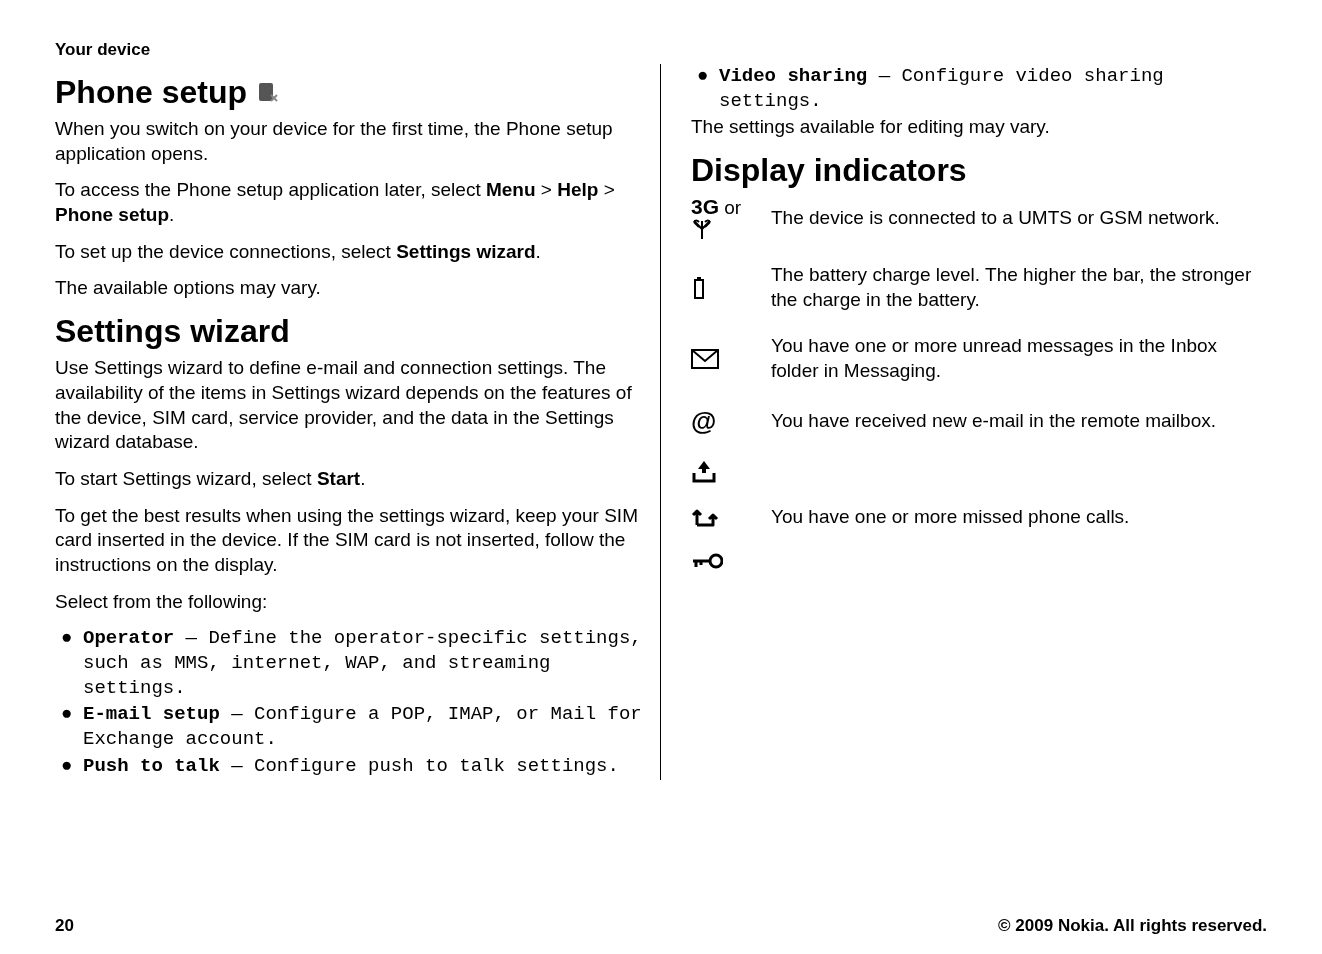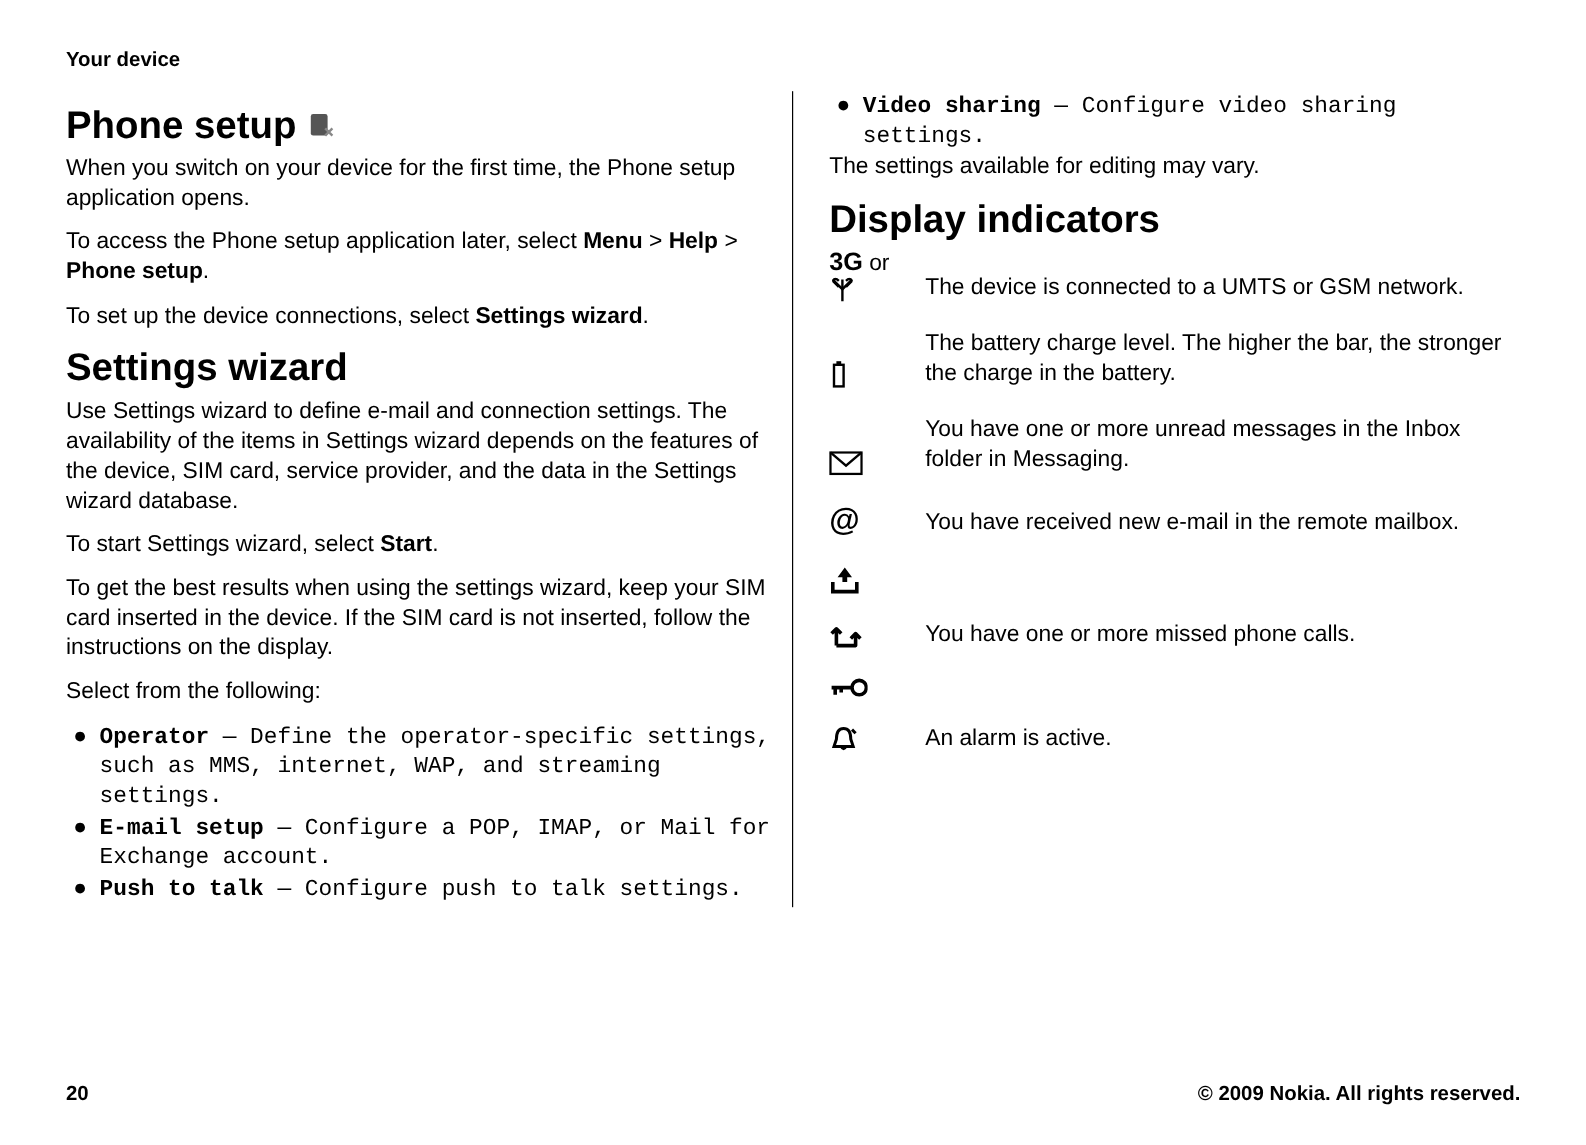--- a/index.html
+++ b/index.html
@@ -7,21 +7,21 @@
   font-family: Arial, Helvetica, sans-serif;
   width: 1322px;
   height: 954px;
   padding: 40px 55px 30px 55px;
   color: #000;
   position: relative;
 }
 .page-header {
   font-size: 17px;
   font-weight: bold;
-  margin-bottom: 16px;
+  margin-bottom: 4px;
 }
 .columns {
   display: flex;
   gap: 0;
 }
 .col {
   width: 50%;
 }
 .col-left {
   border-right: 1px solid #000;
@@ -57,42 +57,42 @@
   position: relative;
 }
 ul li::before {
   content: "●";
   position: absolute;
   left: 6px;
   top: 0;
 }
 .indicator-row {
   display: flex;
-  align-items: flex-end;
+  align-items: center;
   margin-bottom: 22px;
 }
 .indicator-icon {
   width: 80px;
   flex-shrink: 0;
   font-size: 19px;
   display: flex;
   align-items: center;
   gap: 4px;
 }
 .indicator-icon svg {
   display: block;
 }
 .indicator-text {
   font-size: 19px;
   line-height: 1.3;
   flex: 1;
 }
 .footer {
   position: absolute;
-  bottom: 32px;
+  bottom: 18px;
   left: 55px;
   right: 55px;
   display: flex;
   justify-content: space-between;
   font-size: 17px;
   font-weight: bold;
 }
 </style>
 </head>
 <body>
@@ -117,20 +117,21 @@
 
     <p>
       <span>To access the Phone setup application later, select </span><span class="b">Menu</span><span> &gt; </span><span class="b">Help</span><span> &gt; </span><span class="b">Phone setup</span><span>.</span>
     </p>
 
     <p>
       <span>To set up the device connections, select </span><span class="b">Settings wizard</span><span>.</span>
     </p>
 
 
+    <p>The available options may vary.</p>
 
     <h1>Settings wizard</h1>
 
 
     <p>Use Settings wizard to define e-mail and connection settings. The availability of the items in Settings wizard depends on the features of the device, SIM card, service provider, and the data in the Settings wizard database.</p>
 
     <p>
       <span>To start Settings wizard, select </span><span class="b">Start</span><span>.</span>
     </p>
 
@@ -214,30 +215,20 @@
 
     <div class="indicator-row">
       <div class="indicator-icon">
         <svg width="32" height="18" viewBox="0 0 32 18">
             <circle cx="25" cy="9" r="6" stroke="#000" stroke-width="3" fill="none"></circle>
             <path d="M19 9 L2 9 M5 9 L5 15 M10 9 L10 13" stroke="#000" stroke-width="3" fill="none"></path>
           </svg>
       </div>
     </div>
 
-    <div class="indicator-row">
-      <div class="indicator-icon">
-        <svg width="24" height="24" viewBox="0 0 24 24">
-            <path d="M12 3 Q6 3 6 12 L4 18 L20 18 L18 12 Q18 3 12 3 Z" stroke="#000" stroke-width="2.5" fill="none"></path>
-            <path d="M10 18 Q12 22 14 18" stroke="#000" stroke-width="2.5" fill="none"></path>
-            <path d="M19 4 L22 7" stroke="#000" stroke-width="2.5"></path>
-          </svg>
-      </div>
-      <div class="indicator-text">An alarm is active.</div>
-    </div>
 
   </div>
 </div>
 
 <div class="footer">
   <span>20</span>
   <span>© 2009 Nokia. All rights reserved.</span>
 </div>
 
 </body></html>

